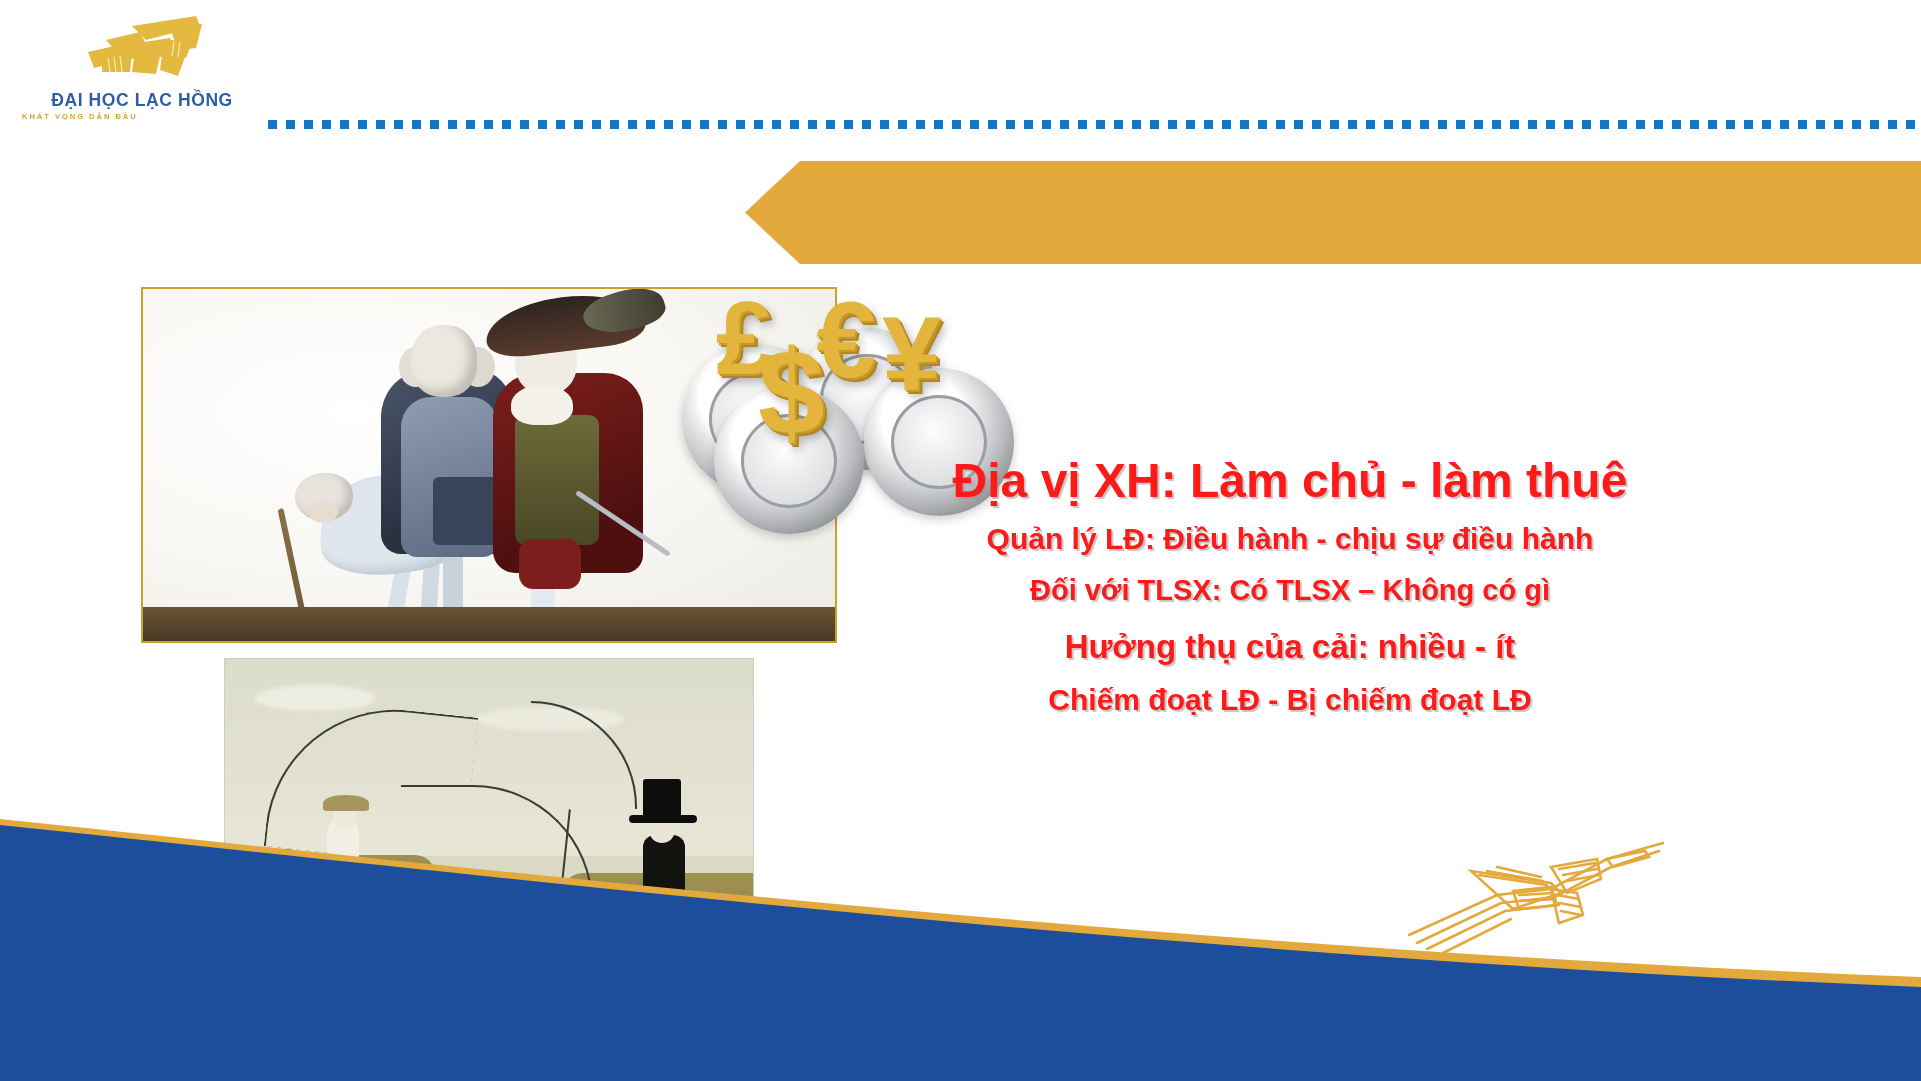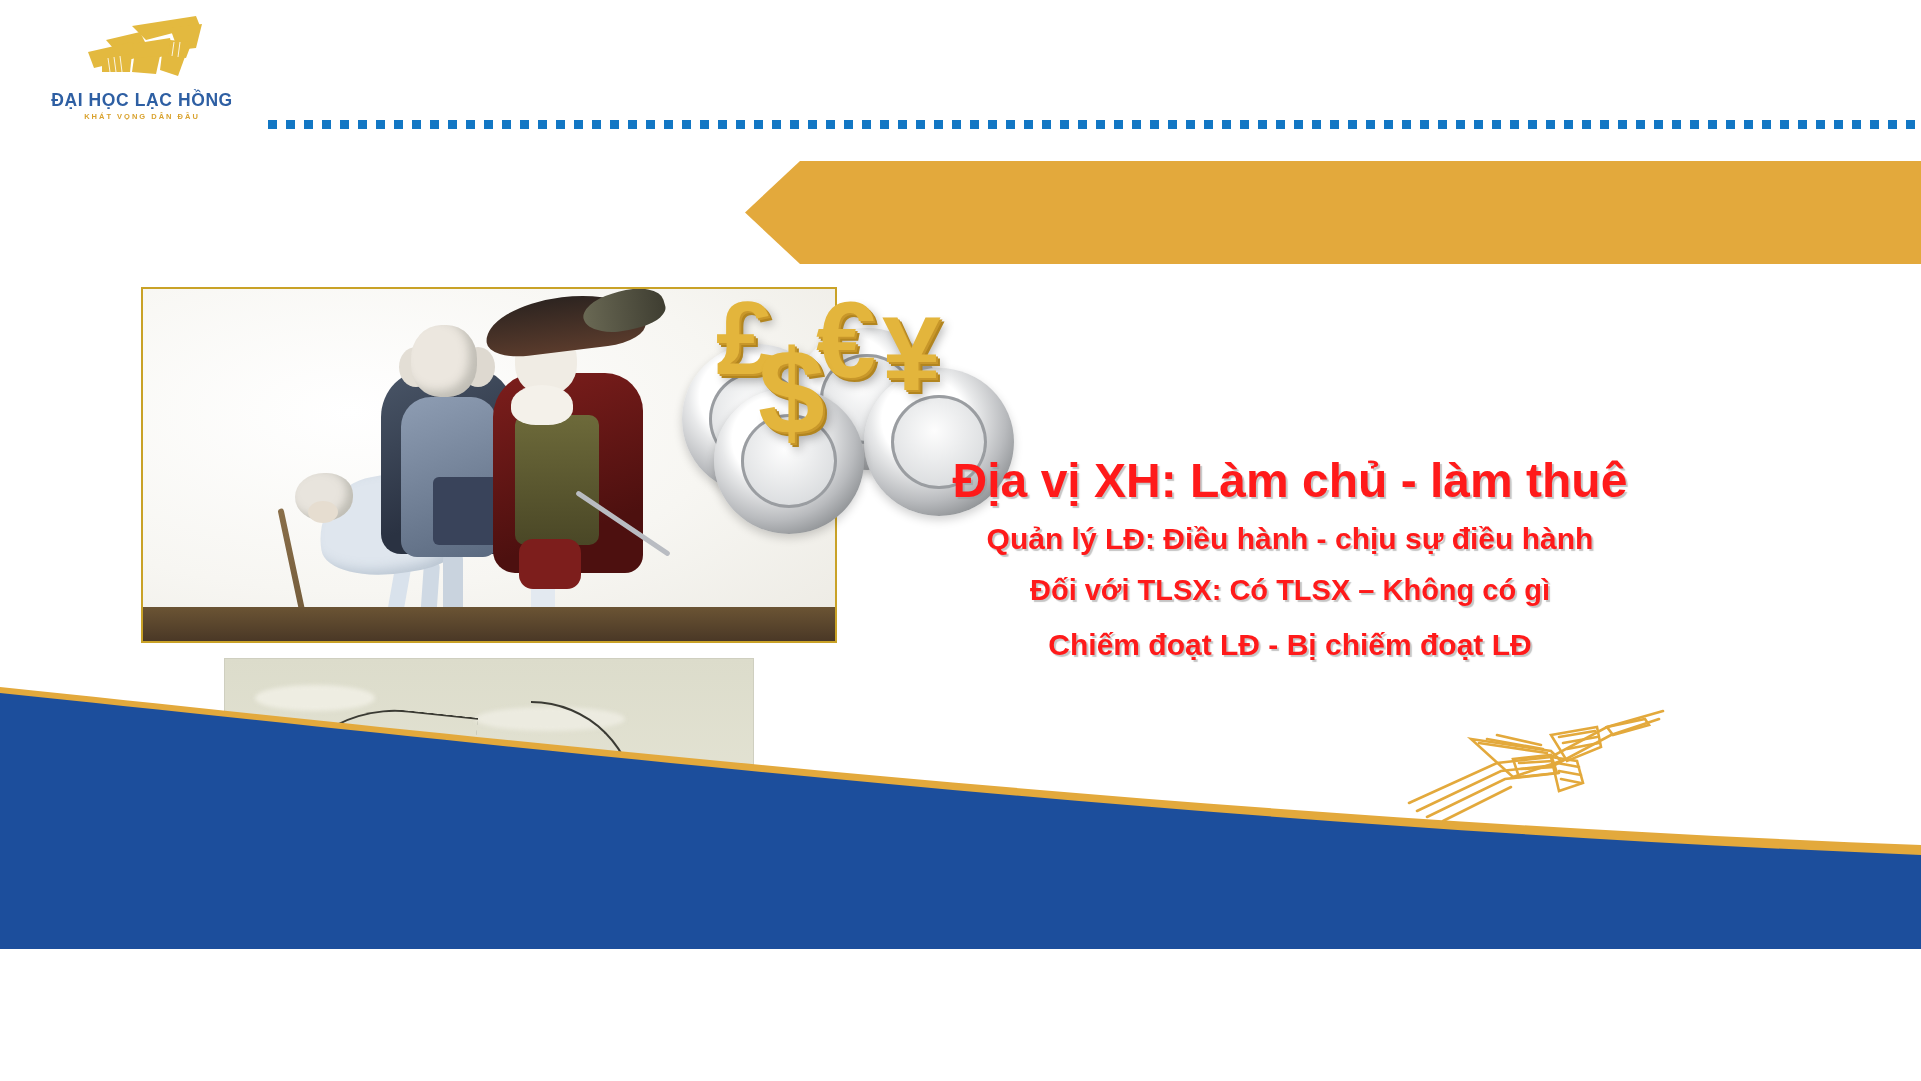--- a/index.html
+++ b/index.html
@@ -4,21 +4,21 @@
 <style>
   * { margin:0; padding:0; box-sizing:border-box; }
   html, body {
     width:1921px; height:1081px;
     background:#ffffff;
     font-family:"Liberation Sans", sans-serif;
     overflow:hidden;
   }
   .slide {
     position:relative;
-    width:1921px; height:949px;
+    width:1921px; height:1081px;
     background:#ffffff;
     overflow:hidden;
   }
 
   
   .logo-block {
     position:absolute; left:22px; top:14px;
     width:240px; height:120px;
   }
   .logo-mark {
@@ -28,21 +28,21 @@
   .logo-name {
     position:absolute; left:0; top:76px; width:240px;
     text-align:center;
     font-size:17.5px; font-weight:bold;
     letter-spacing:0.6px;
     color:#2E5FA3;
     white-space:nowrap;
   }
   .logo-tagline {
     position:absolute; left:0; top:98px; width:240px;
-    text-align:center;
+    text-align:left;
     font-size:7.5px; font-weight:bold;
     letter-spacing:2.0px;
     color:#D9A22E;
     white-space:nowrap;
   }
 
   
   .dotted-rule {
     position:absolute; left:268px; top:120px;
     width:1653px; height:9px;
@@ -390,20 +390,21 @@
     <div class="fi-rich-hat"></div>
     <div class="fi-bobber"></div>
     <div class="fi-label fi-label-poor">NGHÈO</div>
     <div class="fi-label fi-label-rich">GIÀU</div>
   </div>
 
   <div class="text-block">
     <div class="rline rline-1">Địa vị XH: Làm chủ - làm thuê</div>
     <div class="rline rline-3">Quản lý LĐ: Điều hành - chịu sự điều hành</div>
     <div class="rline rline-2">Đối với TLSX: Có TLSX – Không có gì</div>
+    <div class="rline rline-4">Hưởng thụ của cải: nhiều - ít</div>
     <div class="rline rline-5">Chiếm đoạt LĐ - Bị chiếm đoạt LĐ</div>
   </div>
 
   <div class="wave-wrap">
     <svg width="1921" height="300" viewBox="0 0 1921 300" preserveAspectRatio="none">
       <path d="M0 38 C 520 92, 1180 168, 1921 196 L1921 230 C 1180 202, 520 126, 0 72 Z" fill="#E3A93C"></path>
       <path d="M0 44 C 520 98, 1180 176, 1921 206 L1921 300 L0 300 Z" fill="#1C4E9C"></path>
     </svg>
     <div class="wave-bird">
       <svg viewBox="0 0 270 130" width="270" height="130">

